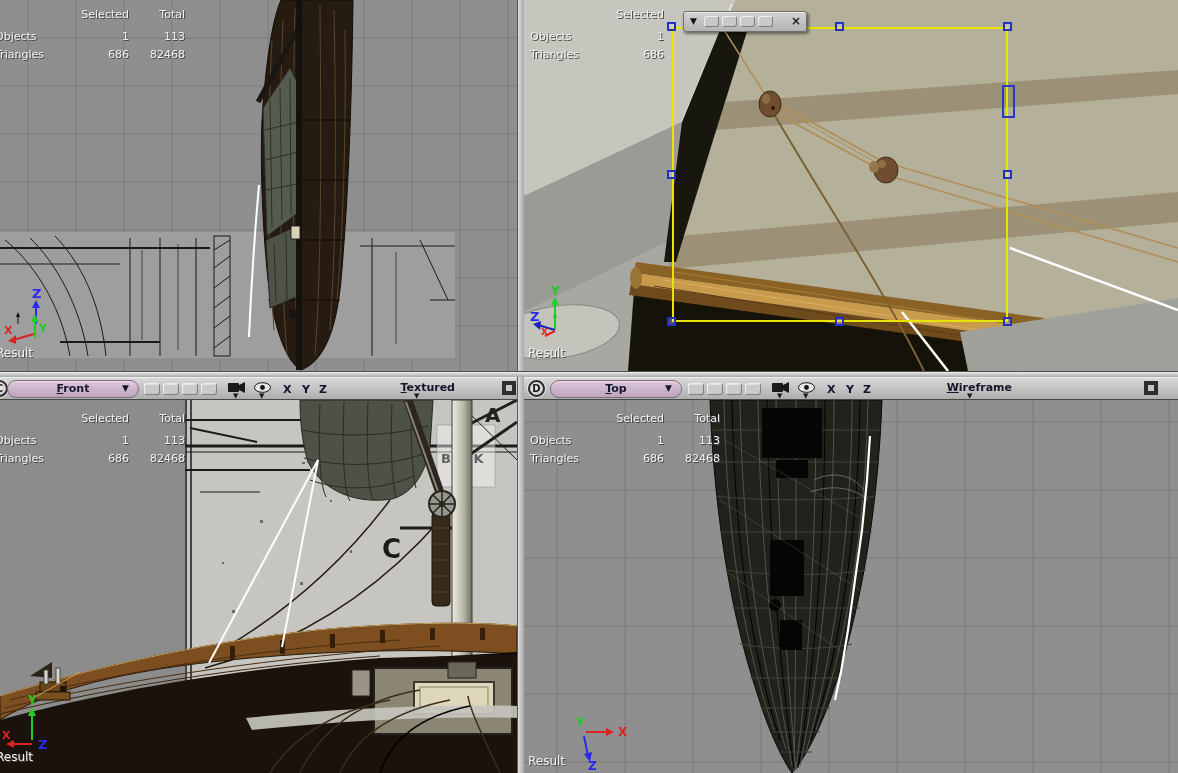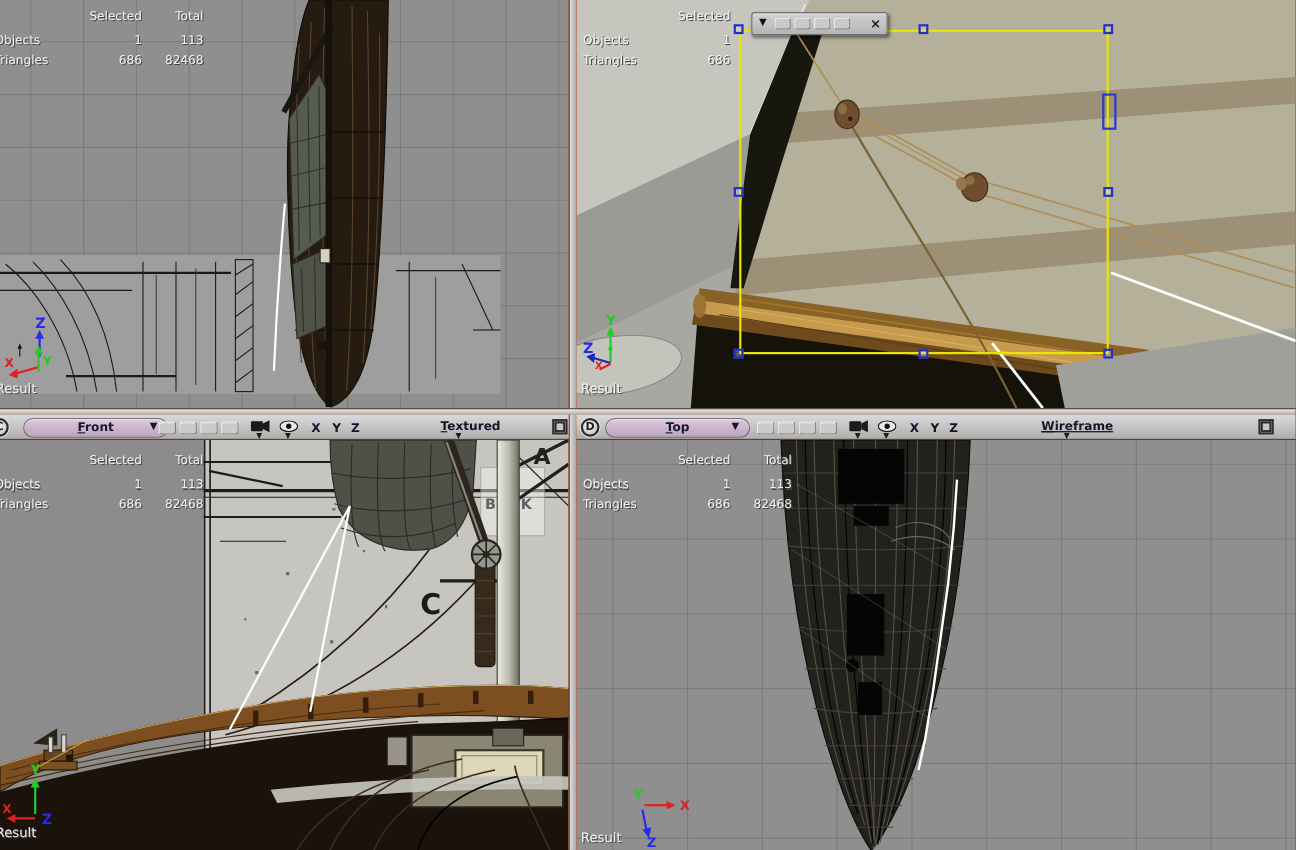--- a/index.html
+++ b/index.html
@@ -1,16 +1,16 @@
 <!DOCTYPE html>
 <html><head>
 <meta charset="utf-8">
 <style>
   html,body{margin:0;padding:0;background:#555;}
-  #app{position:relative;width:1178px;height:773px;overflow:hidden;background:#c2410c;
+  #app{position:relative;width:1178px;height:773px;overflow:hidden;background:#ec4899;
        font-family:"DejaVu Sans",sans-serif;}
   .vp{position:absolute;overflow:hidden;}
   #vp-a{left:0;top:0;width:517px;height:371px;}
   #vp-b{left:524px;top:0;width:654px;height:371px;}
   #vp-c{left:0;top:400px;width:517px;height:373px;}
   #vp-d{left:524px;top:400px;width:654px;height:373px;}
   .scene{position:absolute;left:0;top:0;}
   
   #vsplit{position:absolute;left:517px;top:0;width:7px;height:773px;
           background:linear-gradient(90deg,#dedede,#a6a6a6);border-left:1px solid #5a5a5a;box-sizing:border-box;z-index:4;}
@@ -250,21 +250,21 @@
       <line x1="25" y1="48" x2="15" y2="53" stroke="#dd2222" stroke-width="2"></line>
     </svg>
     <div class="result" style="left:4px;top:346px;">Result</div>
   </div>
 
   <div id="vsplit"></div>
   <div id="hsplit"></div>
 
   <div class="tbar" id="tb-c">
     <div class="vletter" style="left:-9px;">C</div>
-    <div class="vmenu" style="left:21px;">
+    <div class="vmenu" style="left:7px;">
       <span class="mlabel">Front</span>
       <span class="march">▼</span>
     </div>
     <span class="memo" style="left:144px;"></span>
     <span class="memo" style="left:163px;"></span>
     <span class="memo" style="left:182px;"></span>
     <span class="memo" style="left:201px;"></span>
     <svg class="ticon" style="left:228px;" width="18" height="13">
       <rect x="0" y="2" width="11" height="9" rx="1" fill="#1a1a1a"></rect>
         <polygon points="11,4 17,1 17,12 11,9" fill="#1a1a1a"></polygon>
@@ -301,21 +301,21 @@
     </svg>
     <span class="darr" style="left:253px;top:15px;">▼</span>
     <svg class="ticon" style="left:274px;top:4px;" width="17" height="11">
       <ellipse cx="8.5" cy="5.5" rx="8" ry="4.8" fill="#e9e9e9" stroke="#111"></ellipse>
         <circle cx="8.5" cy="5.5" r="2.4" fill="#111"></circle>
     </svg>
     <span class="darr" style="left:279px;top:15px;">▼</span>
     <span class="xyz" style="left:303px;">X</span>
     <span class="xyz" style="left:322px;">Y</span>
     <span class="xyz" style="left:339px;">Z</span>
-    <div class="dmode" style="left:408px;width:80px;text-decoration:underline;">
+    <div class="dmode" style="left:408px;width:80px;">
       <span class="dlabel">Wireframe</span>
     </div>
     <span class="darr" style="left:443px;top:15px;">▼</span>
     <div class="maxbtn" style="left:620px;"></div>
   </div>
 
   <div class="vp" id="vp-c">
     <svg class="scene" width="517" height="373">
       <rect x="0" y="0" width="185" height="373" fill="#8c8c8c"></rect>
       <rect x="185" y="0" width="332" height="373" fill="#c7c5c0"></rect>

